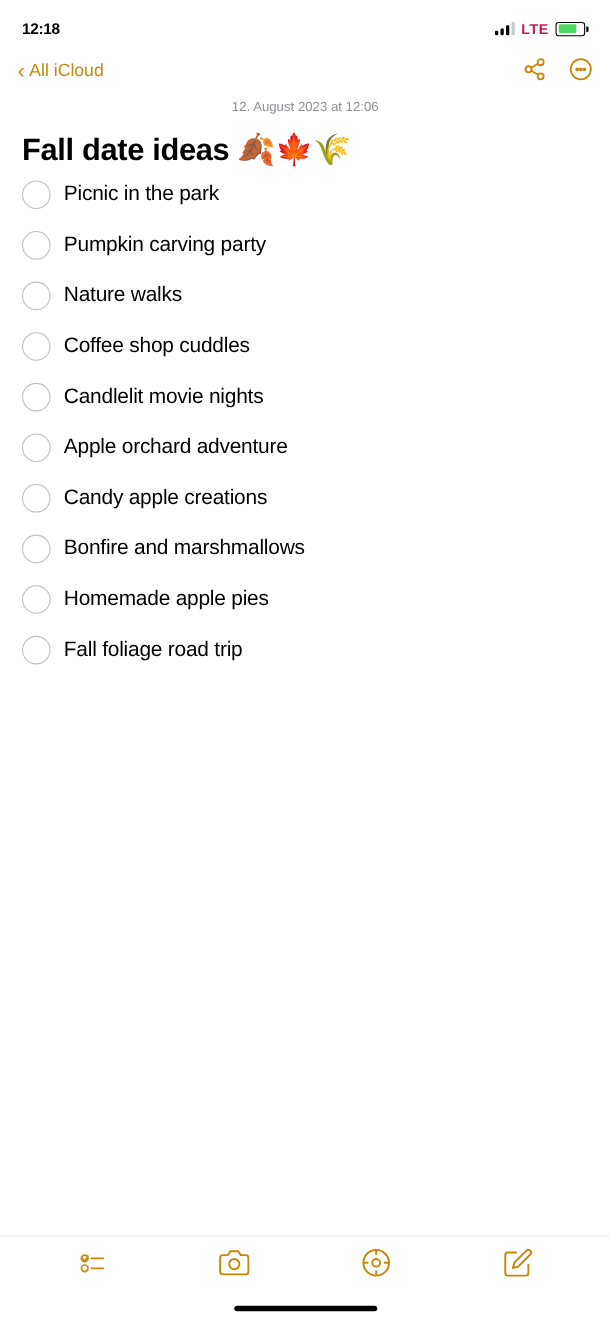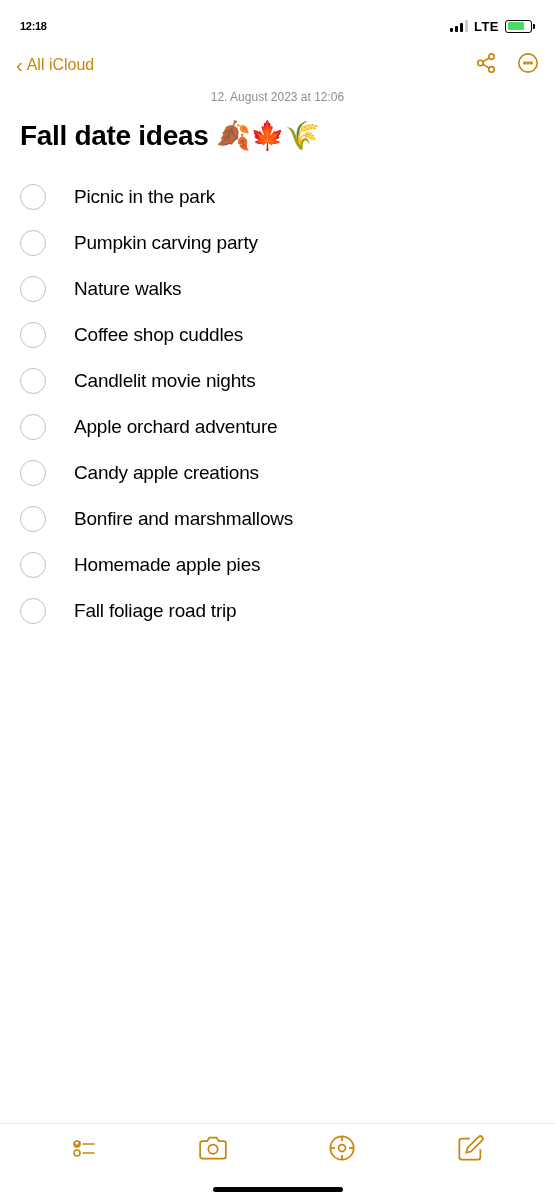--- a/index.html
+++ b/index.html
@@ -17,21 +17,21 @@
     
     .status-bar {
       display: flex;
       justify-content: space-between;
       align-items: center;
       padding: 14px 20px 6px 20px;
       height: 44px;
     }
 
     .status-time {
-      font-size: 11px;
+      font-size: 14px;
       font-weight: 600;
       color: #000;
       letter-spacing: -0.3px;
     }
 
     .status-icons {
       display: flex;
       align-items: center;
       gap: 6px;
     }
@@ -45,21 +45,21 @@
 
     .signal-bar {
       width: 3px;
       background: #000;
       border-radius: 1px;
     }
 
     .lte-text {
       font-size: 13px;
       font-weight: 600;
-      color: #000000;
+      color: #be185d;
       letter-spacing: 0.5px;
     }
 
     .battery-icon {
       display: flex;
       align-items: center;
       gap: 1px;
     }
 
     .battery-body {
@@ -138,35 +138,34 @@
     
     .note-content {
       padding: 4px 20px 20px 20px;
     }
 
     .note-title {
       font-size: 28px;
       font-weight: 800;
       color: #000;
       line-height: 1.3;
-      margin-bottom: 20px;
       letter-spacing: -0.3px;
     }
 
     
     .checklist {
       display: flex;
       flex-direction: column;
       gap: 0;
     }
 
     .checklist-item {
       display: flex;
       align-items: center;
-      gap: 28px;
+      gap: 12px;
       padding: 10px 0;
       border-bottom: none;
     }
 
     .check-circle {
       width: 26px;
       height: 26px;
       border-radius: 50%;
       border: 1.5px solid #c0c0c0;
       flex-shrink: 0;

